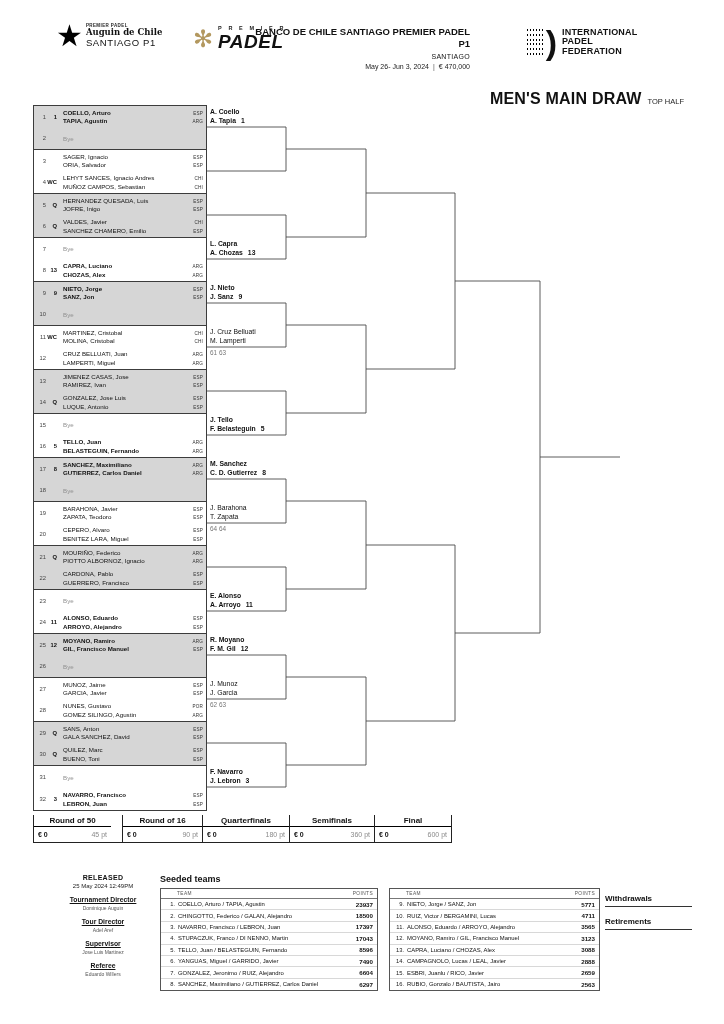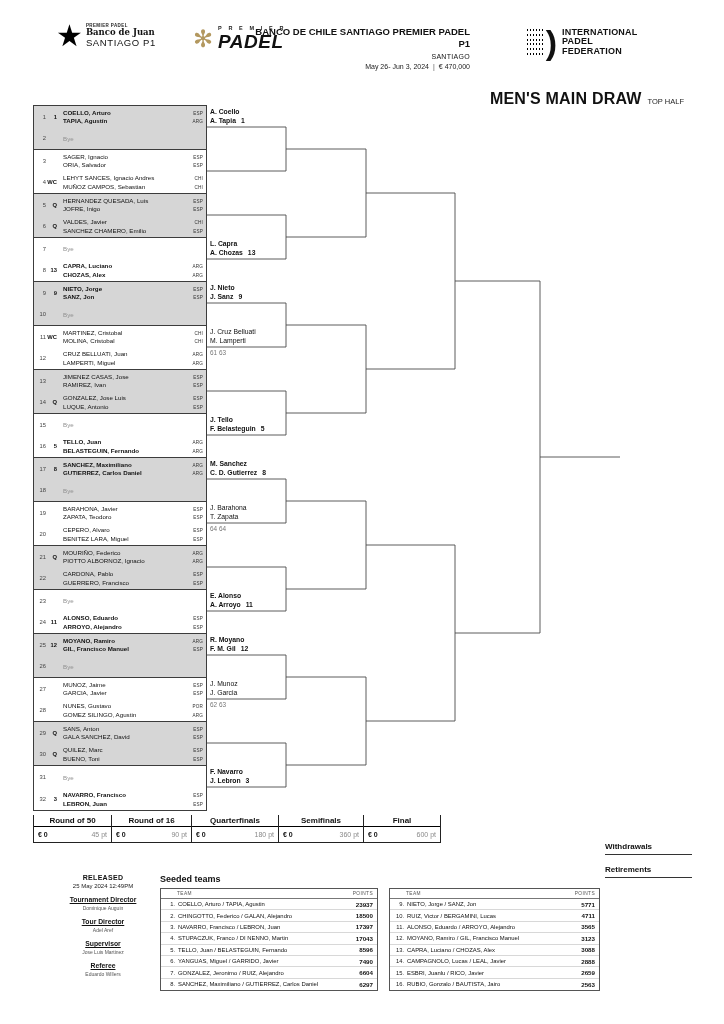--- a/index.html
+++ b/index.html
@@ -76,33 +76,33 @@
 .steam{border:1px solid #555}
 .steam .thead{display:flex;height:10px;border-bottom:1px solid #777;align-items:center;background:#fff}
 .steam .thead .c1{width:14px}
 .steam .thead .c2{flex:1;font-size;padding-left:2px;font-size:4.8px;color:#555;letter-spacing:.4px}
 .steam .thead .c3{font-size:4.8px;color:#555;letter-spacing:.4px;padding-right:4px}
 .strow{display:flex;height:11.4px;align-items:center;border-bottom:.5px solid #d8d8d8}
 .strow:last-child{border-bottom:none}
 .strow .n{width:14px;font-size:5.8px;text-align:right;color:#222}
 .strow .t{flex:1;font-size:5.9px;padding-left:3px;white-space:nowrap;overflow:hidden}
 .strow .p{font-size:6.2px;font-weight:bold;padding-right:4px}
-.wd{left:605px;top:842px;width:87px}
+.wd{left:605px;top:894px;width:87px}
 .wd .wlab{font-size:8px;font-weight:bold}
 .wd .wrule{height:1px;background:#333;margin-top:3px}
 .wd .gap{height:10px}
 </style>
 </head>
 <body>
 
 <div class="abs logo-sp1">
   <span class="star-icon">★</span>
   <span class="sp1-txt">
     <span class="sp1-top">PREMIER PADEL</span>
-    <span class="sp1-bank">Banco de Juan</span>
+    <span class="sp1-bank">Auguin de Chile</span>
     <span class="sp1-city">SANTIAGO P1</span>
   </span>
 </div>
 
 <div class="abs logo-pp">
   <span class="pp-flower">✻</span>
   <span class="pp-txt">
     <span class="pp-premier">P R E M I E R</span>
     <span class="pp-padel">PADEL</span>
   </span>
@@ -664,21 +664,21 @@
   </div>
 
 <div class="abs rounds" id="rounds">
     <div class="rcol" style="width: 78px;">
       <div class="rh">Round of 50</div>
       <div class="rv">
         <span class="pr">€ 0</span>
         <span class="pt">45 pt</span>
       </div>
     </div>
-    <div class="rcol" style="width: 80px;">
+    <div class="rcol" style="width: 80px; margin-left: 11px;">
       <div class="rh">Round of 16</div>
       <div class="rv">
         <span class="pr">€ 0</span>
         <span class="pt">90 pt</span>
       </div>
     </div>
     <div class="rcol" style="width: 87px;">
       <div class="rh">Quarterfinals</div>
       <div class="rv">
         <span class="pr">€ 0</span>

